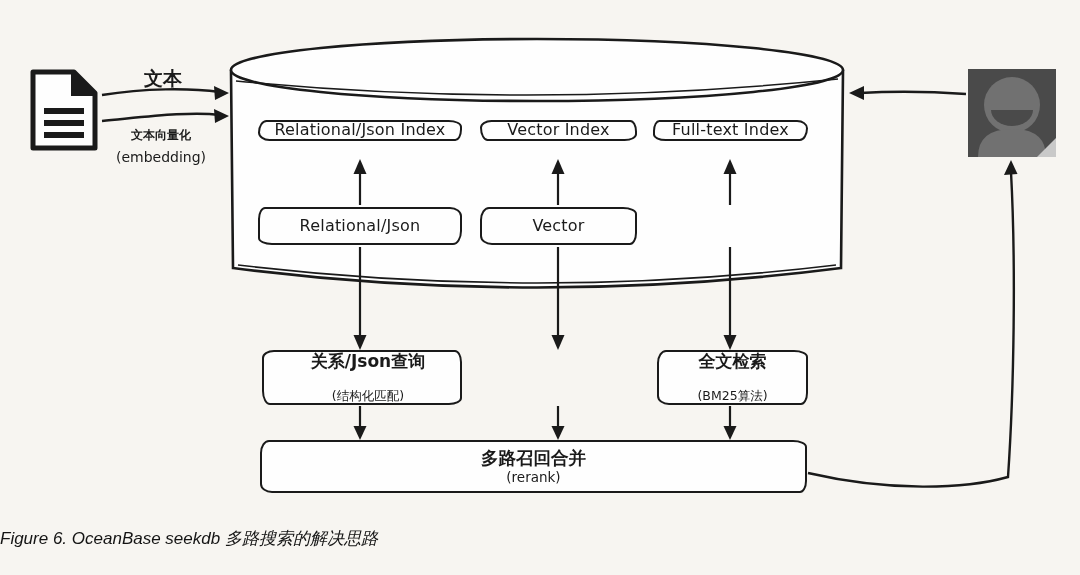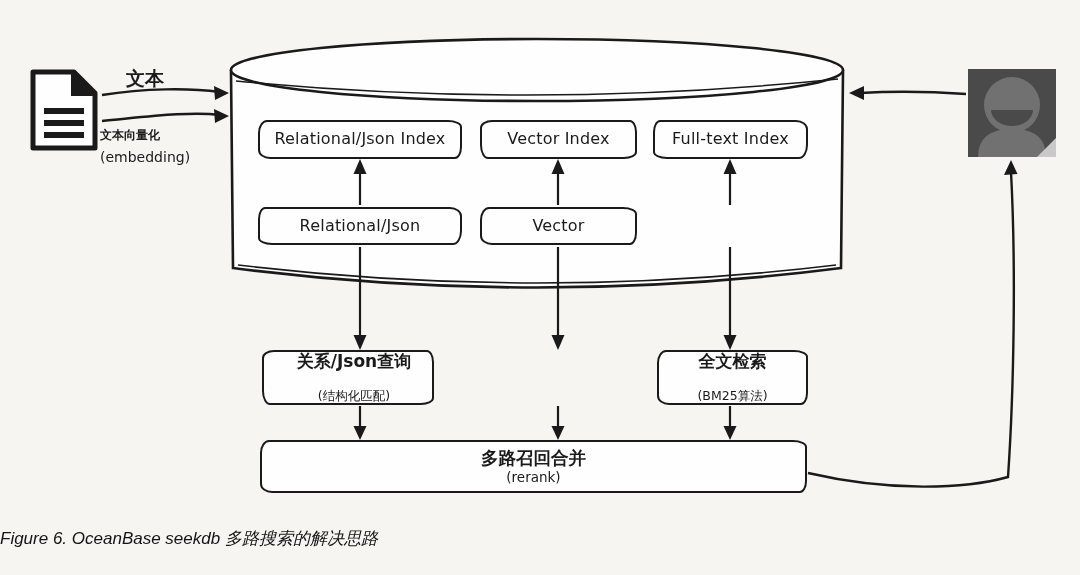--- a/index.html
+++ b/index.html
@@ -12,29 +12,29 @@
   .box{
     position:absolute;box-sizing:border-box;background:#fefefe;
     border:2.4px solid #1a1a1a;
     display:flex;flex-direction:column;align-items:center;justify-content:center;
     text-align:center;line-height:1.15;
   }
   .sk-a{border-radius:9px 14px 7px 12px / 13px 7px 12px 9px;}
   .sk-b{border-radius:12px 7px 13px 8px / 8px 12px 7px 14px;}
   .sk-c{border-radius:7px 12px 9px 14px / 12px 9px 14px 7px;}
   .idx-label{font-size:16px;letter-spacing:0.2px;white-space:nowrap;}
-  .row1{top:120px;height:39px;}
+  .row1{top:120px;height:21px;}
   .row2{top:207px;height:38px;}
   .row3{top:350px;height:55px;}
   .q-title{font-size:17px;font-weight:600;white-space:nowrap;}
   .q-sub{font-size:12.5px;margin-top:18px;white-space:nowrap;}
   .merge{left:260px;top:440px;width:547px;height:53px;}
   .merge .q-title{font-size:17.5px;}
   .merge .q-sub{font-size:13.5px;margin-top:2px;}
-  .hand-label{position:absolute;font-weight:600;white-space:nowrap;}
+  .hand-label{position:absolute;text-align:center;font-weight:600;white-space:nowrap;}
   #label-text{left:126px;top:66px;width:74px;font-size:19px;}
   #label-embed{left:100px;top:127px;width:122px;font-size:12px;}
   #label-embed-sub{left:100px;top:149px;width:122px;font-size:14px;font-weight:400;}
   #caption{
     position:absolute;left:0;top:527px;width:1080px;text-align:left;
     font-family:"Liberation Sans",sans-serif;font-style:italic;
     font-size:17px;color:#141414;
   }
 </style>
 </head>
@@ -128,21 +128,21 @@
     <span class="idx-label">Full-text Index</span>
   </div>
 
   <div class="box row2 sk-c" style="left:258px;width:204px;">
     <span class="idx-label">Relational/Json</span>
   </div>
   <div class="box row2 sk-a" style="left:480px;width:157px;">
     <span class="idx-label">Vector</span>
   </div>
 
-  <div class="box row3 sk-b" style="left:262px;width:172px;padding-left:12px;">
+  <div class="box row3 sk-b" style="left:262px;width:200px;padding-left:12px;">
     <span class="q-title">关系/Json查询</span>
     <span class="q-sub">(结构化匹配)</span>
   </div>
   <div class="box row3 sk-a" style="left:657px;width:151px;">
     <span class="q-title">全文检索</span>
     <span class="q-sub">(BM25算法)</span>
   </div>
 
   <div class="box merge sk-a">
     <span class="q-title">多路召回合并</span>

